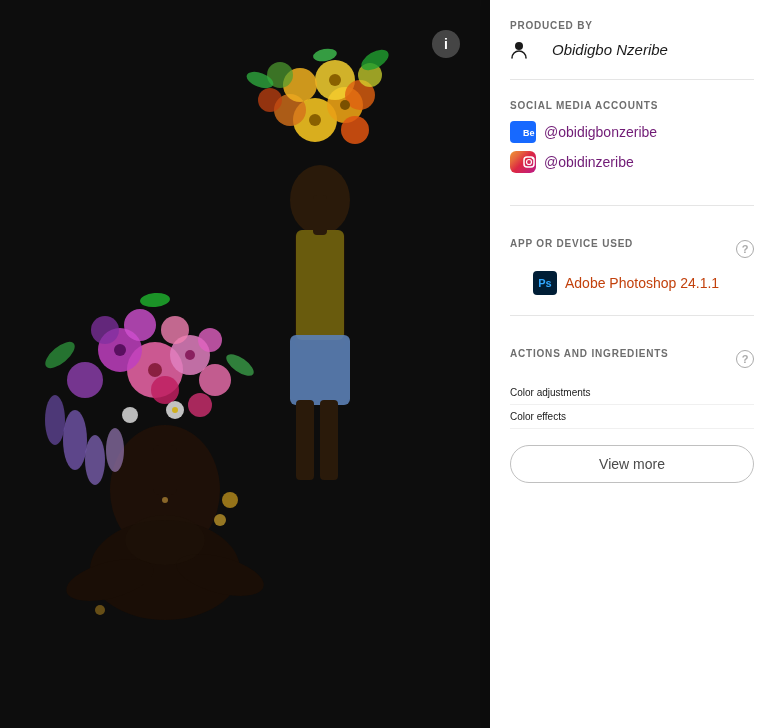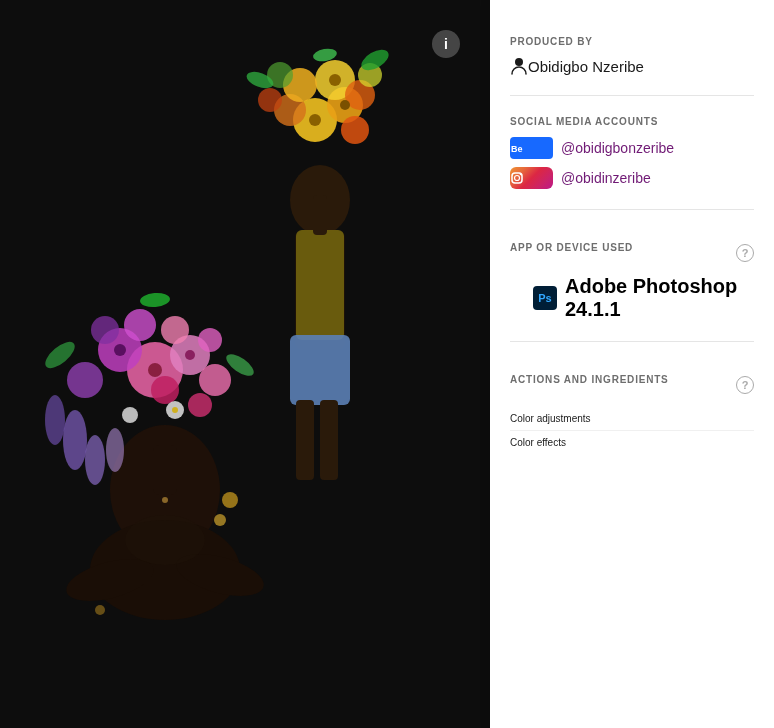--- a/index.html
+++ b/index.html
@@ -56,21 +56,21 @@
       cursor: pointer;
       z-index: 10;
     }
 
     
     .info-panel {
       flex: 1;
       background: #ffffff;
       height: 728px;
       overflow-y: auto;
-      padding: 36px 20px 20px 20px;
+      padding: 20px 20px 20px 20px;
       position: relative;
       box-shadow: -2px 0 8px rgba(0,0,0,0.12);
     }
 
     
     .info-panel::-webkit-scrollbar { width: 6px; }
     .info-panel::-webkit-scrollbar-track { background: #f0f0f0; }
     .info-panel::-webkit-scrollbar-thumb { background: #c0c0c0; border-radius: 3px; }
 
     .section {
@@ -86,22 +86,23 @@
       font-size: 10px;
       font-weight: 600;
       color: #6e6e6e;
       letter-spacing: 0.08em;
       text-transform: uppercase;
       margin-bottom: 10px;
     }
 
     .producer-row {
       display: flex;
-      align-items: center;
-      gap: 0;
+      align-items: flex-start;
+      gap: 24px;
+      font-style: italic;
     }
 
     .person-icon {
       width: 18px;
       height: 18px;
       color: #1a1a1a;
       flex-shrink: 0;
       display: flex;
       align-items: center;
       justify-content: center;
@@ -113,29 +114,29 @@
       color: #1a1a1a;
       font-weight: 400;
     }
 
     .social-item {
       display: flex;
       align-items: center;
       gap: 8px;
       margin-bottom: 8px;
     }
-    .social-item:last-child { margin-bottom: 0; }
+    .social-item:last-child { margin-bottom: 12px; }
 
     .social-icon {
-      width: 43px;
+      width: 26px;
       height: 22px;
       border-radius: 4px;
       display: flex;
       align-items: center;
-      justify-content: flex-start;
+      justify-content: flex-end;
       flex-shrink: 0;
     }
 
     .behance-icon { background: #1769ff; }
     .instagram-icon { background: linear-gradient(135deg, #f09433 0%, #e6683c 25%, #dc2743 50%, #cc2366 75%, #bc1888 100%); border-radius: 6px; }
 
     .social-link {
       font-size: 14px;
       color: #701a75;
       text-decoration: none;
@@ -163,23 +164,22 @@
       display: flex;
       align-items: center;
       justify-content: center;
       flex-shrink: 0;
       color: #31a8ff;
       font-size: 11px;
       font-weight: bold;
     }
 
     .app-name {
-      font-size: 20px;
-      color: #000000;
-      font-weight: bold;
+      font-size: 14px;
+      color: #c2410c;
     }
 
     .section-header {
       display: flex;
       align-items: center;
       justify-content: space-between;
       margin-bottom: 12px;
       margin-top: 32px;
     }
 
@@ -392,16 +392,17 @@
 
     <div class="section">
       <div class="section-header">
         <div class="section-label">ACTIONS AND INGREDIENTS</div>
         <div class="help-icon">?</div>
       </div>
 
       <div class="ingredient-item">Color adjustments</div>
       <div class="ingredient-item">Color effects</div>
 
+      <button class="view-more-btn">View more</button>
     </div>
 
   </div>
 </div>
 
 </body></html>

